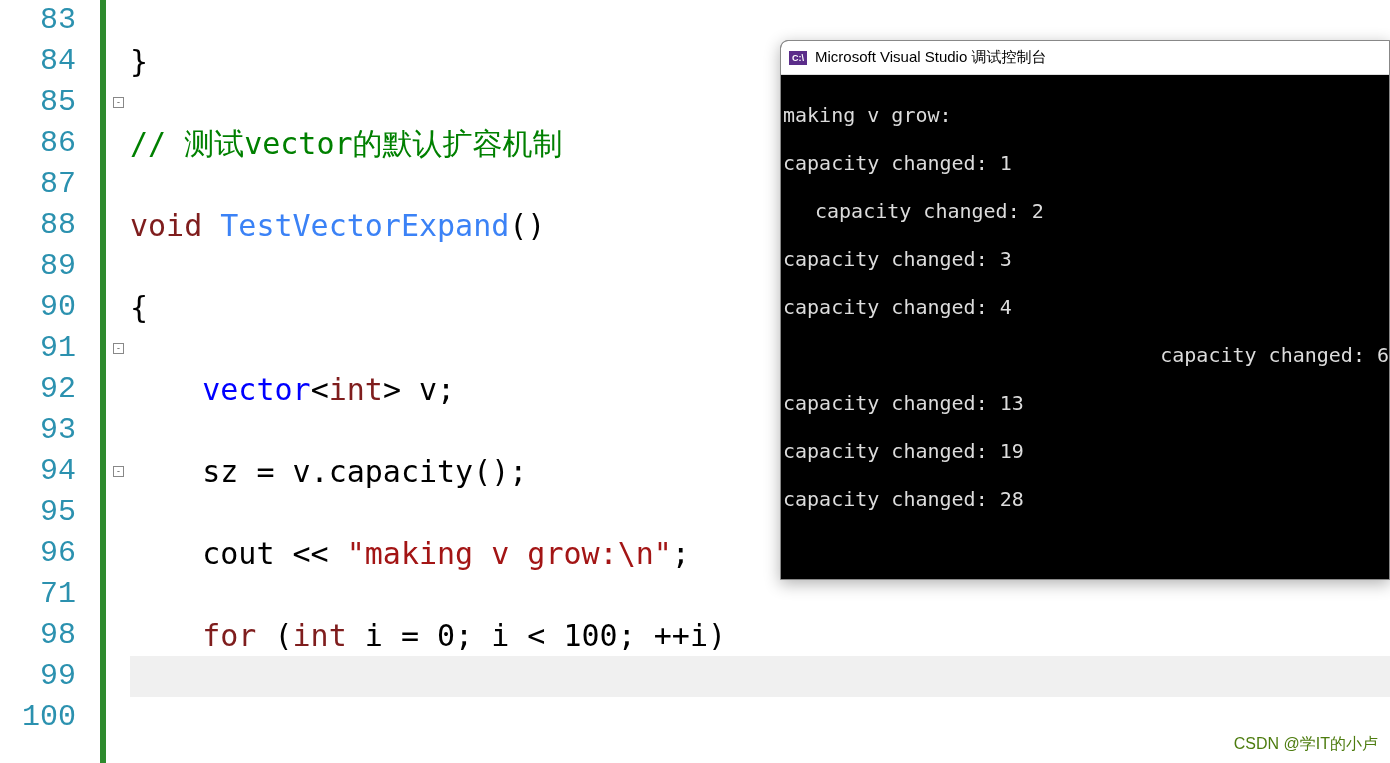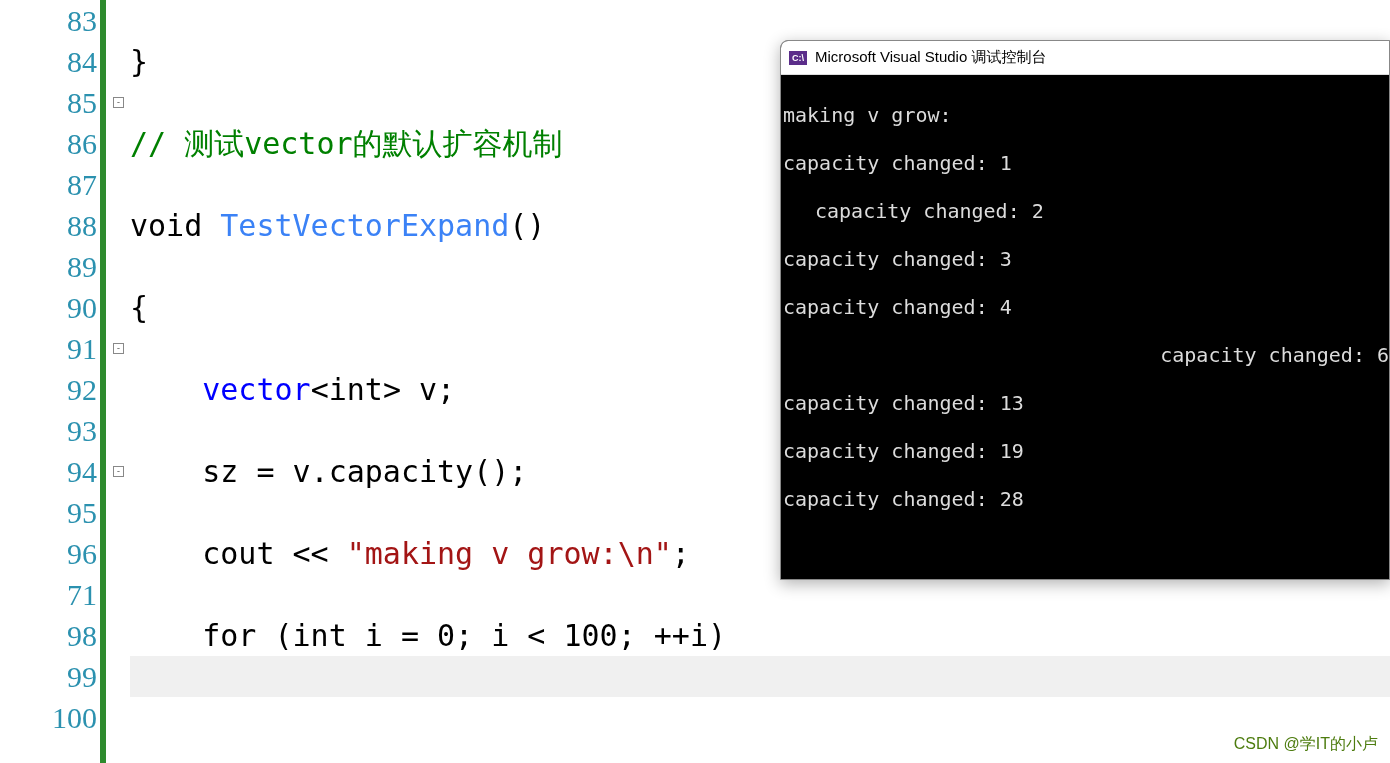--- a/index.html
+++ b/index.html
@@ -18,22 +18,22 @@
     width: 100%;
     height: 100%;
     display: flex;
   }
   .gutter {
     width: 100px;
     background: #ffffff;
     text-align: right;
     color: #2b91af;
     font-size: 30px;
-    font-family: Liberation Serif, serif;
-    padding-right: 3px;
+    font-family: Liberation Mono, monospace;
+    padding-right: 24px;
     padding-top: 0;
   }
   .gutter div {
     height: 41px;
     line-height: 41px;
   }
   .green-bar {
     position: absolute;
     left: 100px;
     top: 0;
@@ -64,21 +64,21 @@
     position: absolute;
     left: 130px;
     top: 0;
     font-size: 30px;
     line-height: 41px;
     white-space: pre;
     font-family: "SimSun", "NSimSun", monospace;
   }
   .code-line { height: 41px; }
   .c-comment { color: #008000; }
-  .c-keyword { color: #000000; }
+  .c-keyword { color: #7f1d1d; }
   .c-type    { color: #0000ff; }
   .c-func    { color: #3b82f6; }
   .c-string  { color: #a31515; }
   .c-plain   { color: #000000; }
   .hl-row {
     position:absolute;
     left:130px;
     height:41px;
     background:#f0f0f0;
     width:1260px;

